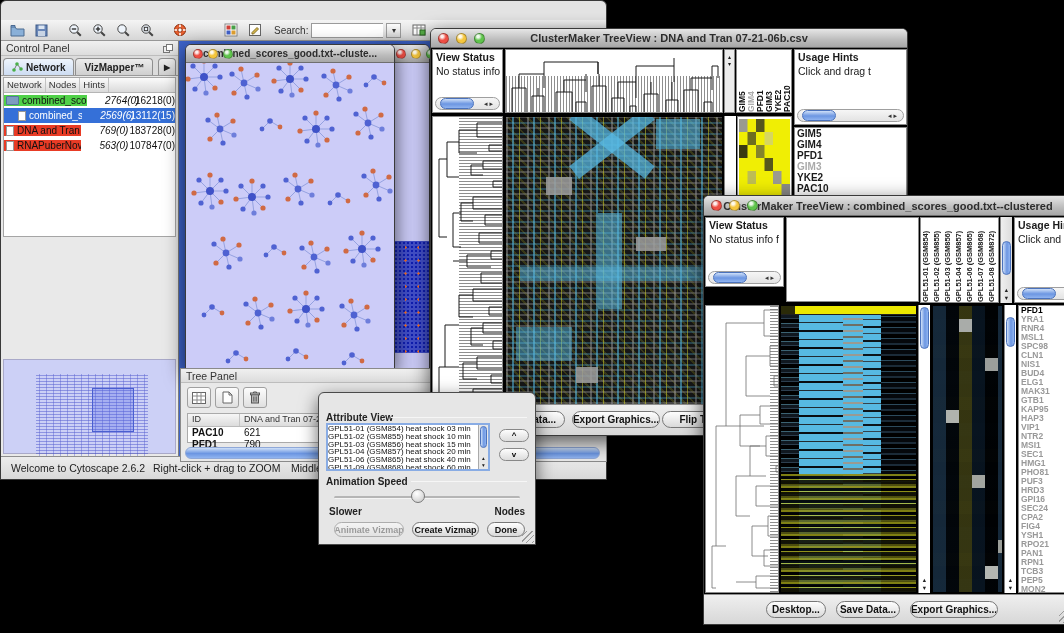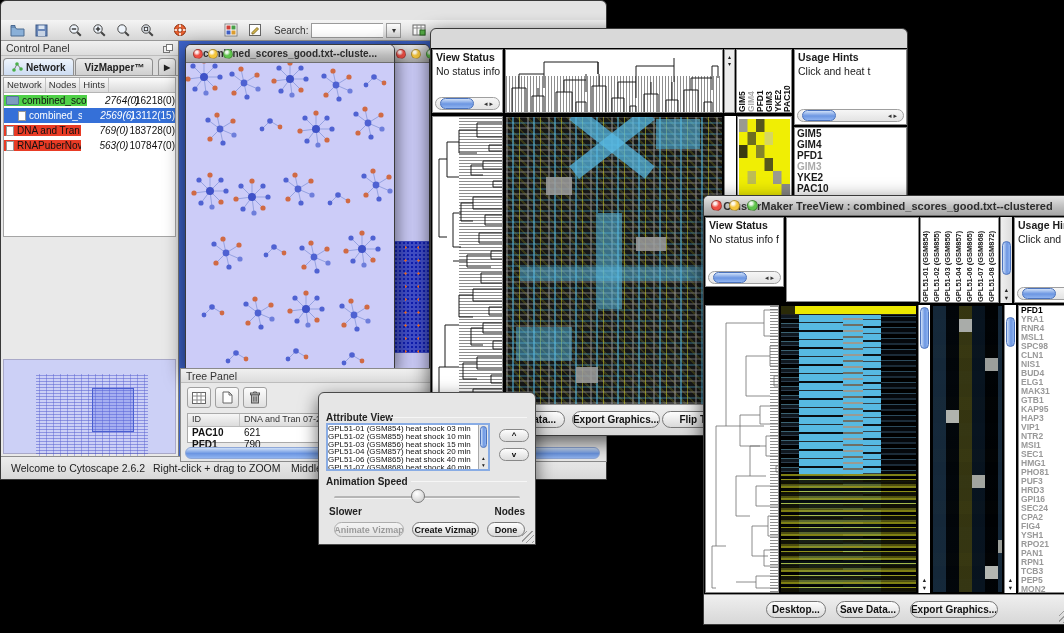--- a/index.html
+++ b/index.html
@@ -428,20 +428,28 @@
         <div class="dpc1">PFD1</div>
         <div class="dpc2" style="font-weight:normal;">790</div>
       </div>
       </div>
   </div>
   <div id="dpscroll"></div>
   <div id="dptab">Node Attribute Brows...</div>
 </div>
 
 <div class="win" style="left:430px;top:28px;width:478px;height:408px;z-index:10;background:#d9d9d9;">
+  <div class="tbar">
+    <div class="lights">
+      <div class="lt r"></div>
+      <div class="lt y"></div>
+      <div class="lt g"></div>
+    </div>
+    <div class="ttl">ClusterMaker TreeView : DNA and Tran 07-21-06b.csv</div>
+  </div>
   <div class="tvbody" style="top:19px;bottom:31px;">
 
     <div class="pnl stat" style="left:1px;top:1px;width:71px;height:64px;">
       <div class="t1">View Status</div>
       <div>No status info f</div>
       <div class="hsb" style="left:2px;right:2px;bottom:2px;">
           <div class="th"></div>
           <div class="ar">◂ ▸</div>
         </div>
     </div>
@@ -464,21 +472,21 @@
           <span>GIM4</span>
           <span>PFD1</span>
           <span>GIM3</span>
           <span>YKE2</span>
           <span>PAC10</span>
         </div>
     </div>
 
     <div class="pnl stat" style="left:363px;top:1px;width:113px;height:76px;">
       <div class="t1">Usage Hints</div>
-      <div>Click and heat t</div>
+      <div>Click and drag t</div>
       <div class="hsb" style="left:2px;right:2px;bottom:2px;">
           <div class="th"></div>
           <div class="ar">◂ ▸</div>
         </div>
     </div>
 
     <div class="pnl" style="left:1px;top:68px;width:71px;height:289px;">
       <div class="stems-h" style="left:26px;right:0;top:0;bottom:0;"></div>
       <svg width="71" height="289" viewBox="0 0 71 289" style="position:absolute;inset:0;">
         <path d="M70 6H44V20H70M44 13H26V36H44M70 28H56V34H70M26 25H14V60H26M70 44H50V52H70M50 48H38V58H50M70 64H60V70H70M14 42H6V120H14M70 80H40V92H70M40 86H28V104H40M70 98H52V108H70M28 96H20V130H28M70 116H46V126H70M70 134H58V142H70M58 138H34V150H58M34 144H20M70 156H48V166H70M70 172H40V184H70M40 178H26V200H40M70 190H56V198H70M26 208H12V250H26M70 206H50V216H70M50 211H38V228H50M70 224H60V232H70M70 240H44V252H70M44 246H30V262H44M70 258H58V266H70M12 250H6V282H12M70 272H40V280H70M70 284H52V288H70" fill="none" stroke="#1a1a1a" stroke-width="1"></path>
@@ -548,21 +556,21 @@
   <div class="lbl" style="left:7px;top:19px;">Attribute View</div>
   <div class="sline" style="left:72px;right:8px;top:24px;"></div>
   <div id="attrlist">
     <div class="al" style="margin-right:10px;">
 
     <div>GPL51-01 (GSM854) heat shock 03 min</div>
         <div>GPL51-02 (GSM855) heat shock 10 min</div>
         <div>GPL51-03 (GSM856) heat shock 15 min</div>
         <div>GPL51-04 (GSM857) heat shock 20 min</div>
         <div>GPL51-06 (GSM865) heat shock 40 min</div>
-        <div>GPL51-07 (GSM868) heat shock 40 min</div>
+        <div>GPL51-09 (GSM868) heat shock 60 min</div>
       </div>
     <div id="alsb">
       <div class="th"></div>
       <div class="aw" style="bottom:8px;">▴</div>
       <div class="aw" style="bottom:1px;">▾</div>
     </div>
   </div>
   <div class="updn" style="left:180px;top:36px;">
       <span>^</span>
     </div>

